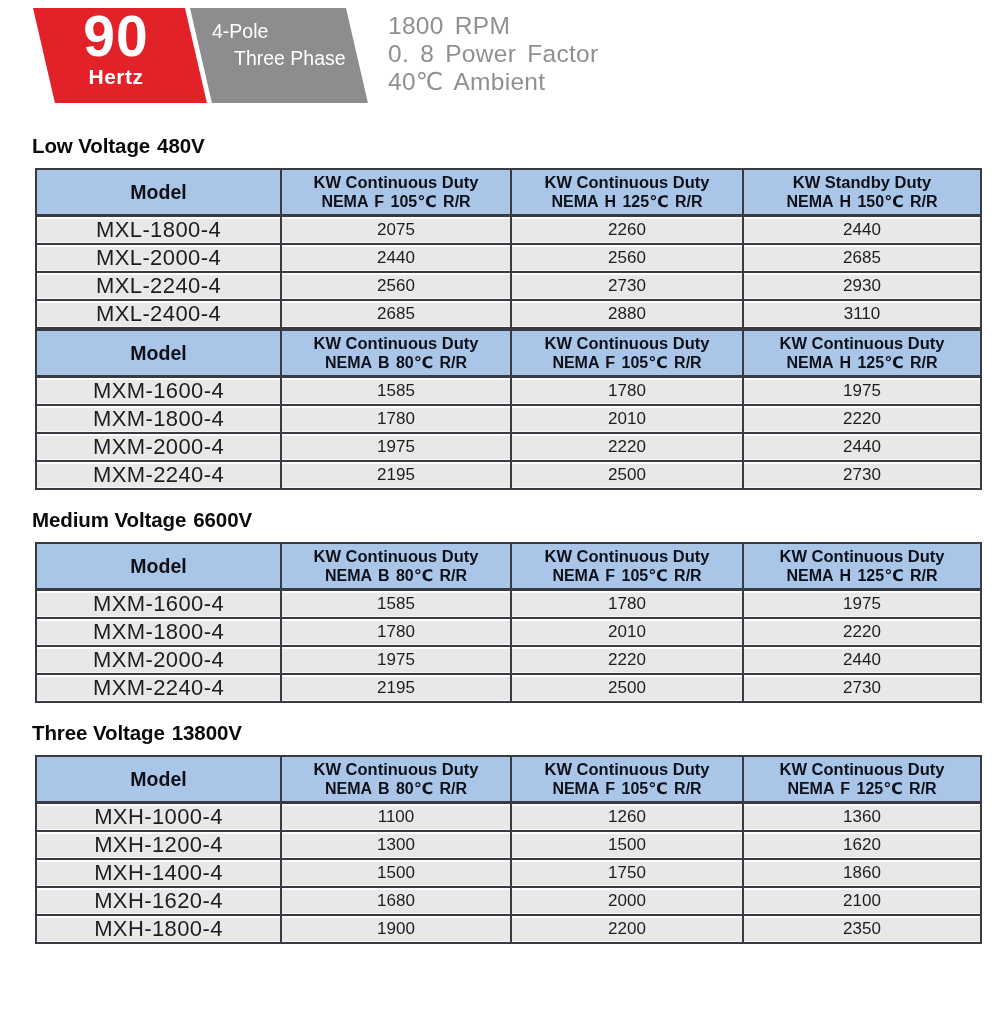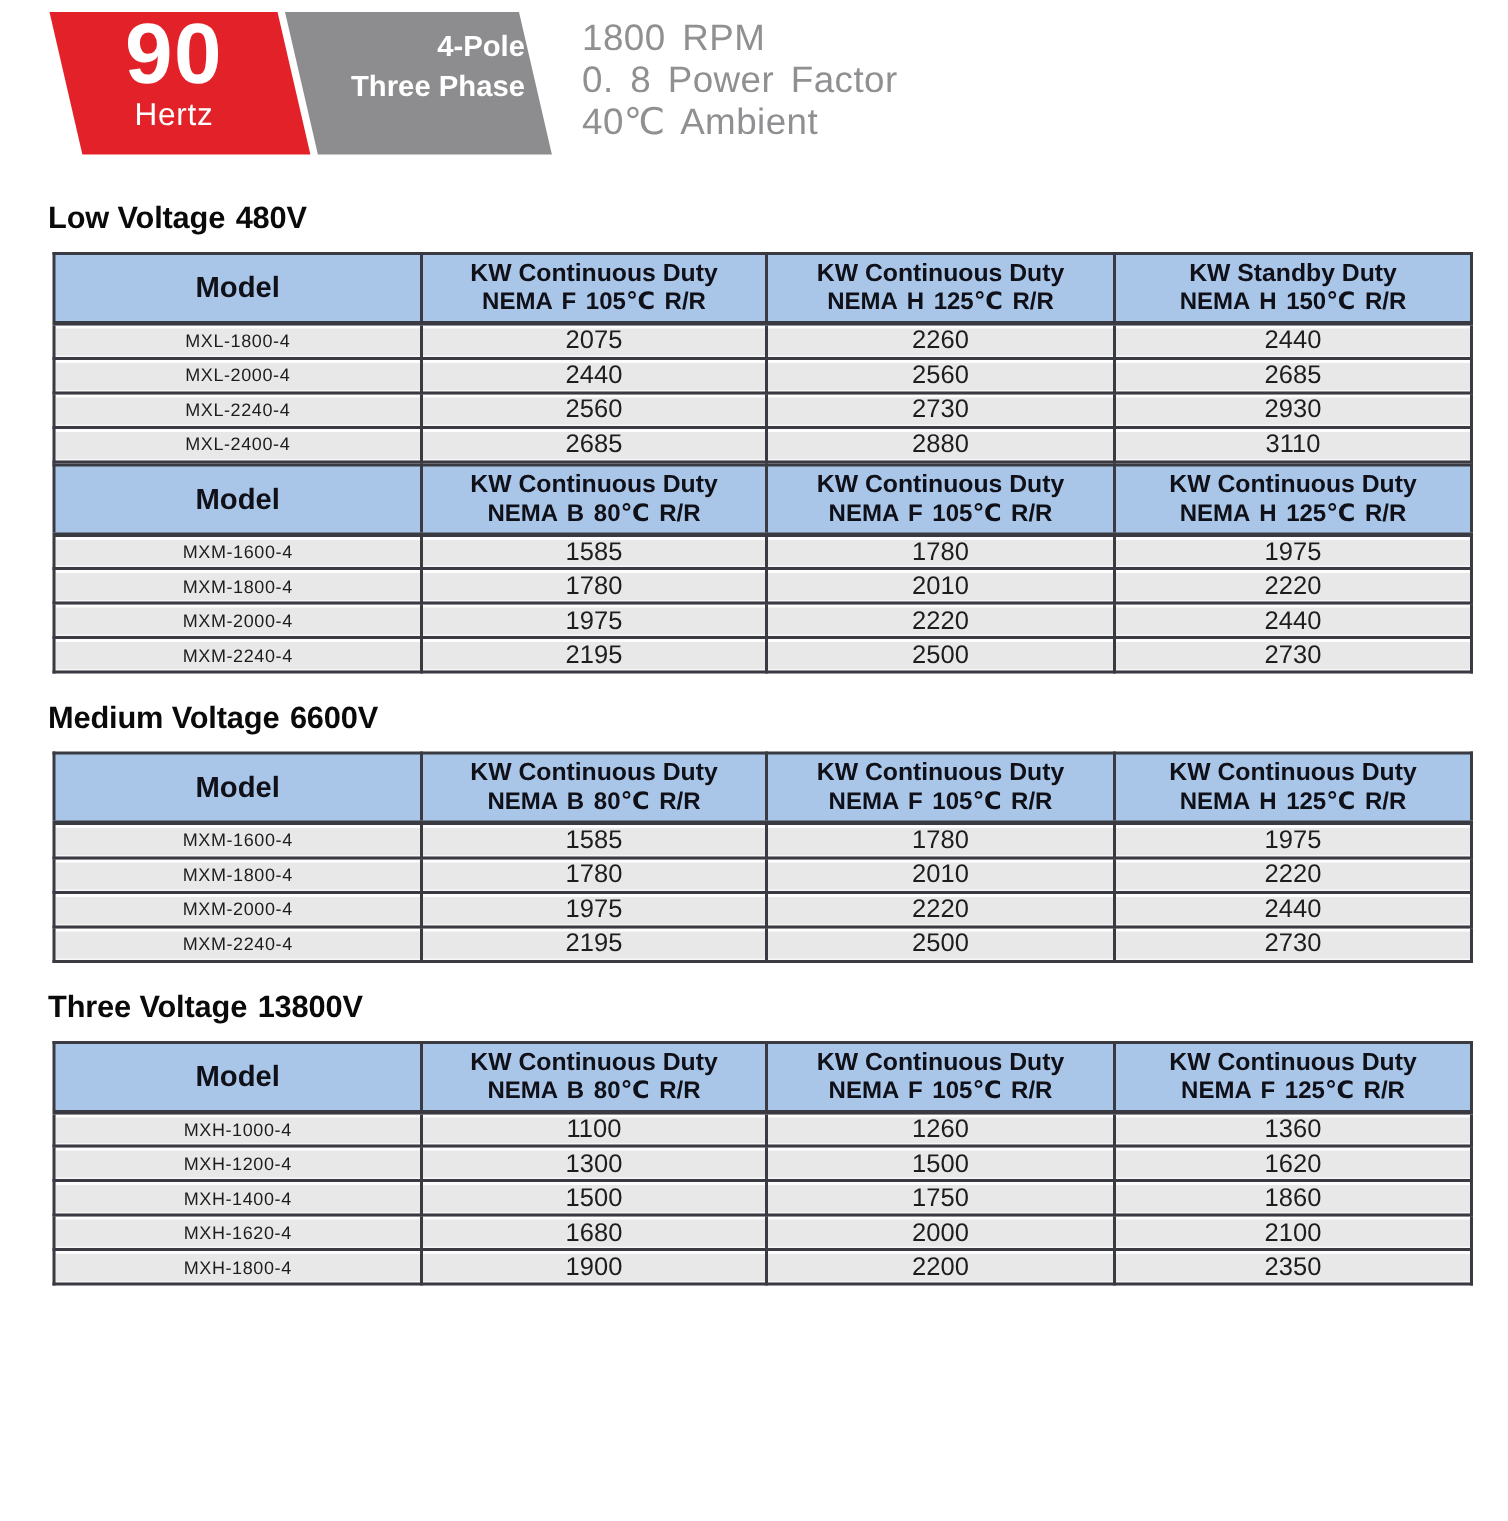--- a/index.html
+++ b/index.html
@@ -16,22 +16,22 @@
   
   .hero{position:relative;height:103px;}
   .badge{position:absolute;top:8px;height:95px;}
   .badge .shape{position:absolute;inset:0;transform:skewX(13deg);transform-origin:top left;}
   .badge-red{left:33px;width:152px;}
   .badge-red .shape{background:var(--red);}
   .badge-gray{left:190px;width:156px;}
   .badge-gray .shape{background:var(--badge-gray);}
   .freq-text{position:absolute;left:40px;top:10px;width:152px;text-align:center;color:#fff;}
   .freq-value{font-size:57px;font-weight:bold;line-height:52px;letter-spacing:1px;}
-  .freq-unit{font-size:21px;font-weight:normal;margin-top:3px;letter-spacing:.5px;}
-  .pole-text{position:absolute;left:212px;top:20px;color:#fff;font-weight:bold;font-size:19.5px;line-height:23px;text-align:right;}
+  .freq-unit{font-size:21px;font-weight:bold;margin-top:3px;letter-spacing:.5px;}
+  .pole-text{position:absolute;left:212px;top:20px;color:#fff;font-weight:normal;font-size:19.5px;line-height:23px;}
   .pole-line2{margin-left:22px;margin-top:4px;}
   .specs{position:absolute;left:388px;top:12px;color:var(--specs-c);font-size:24.5px;line-height:28px;font-weight:normal;letter-spacing:.3px;word-spacing:4px;}
   
   .sec-title{font-size:20.5px;font-weight:bold;color:#0a0a0a;margin:18px 0 10px 32px;letter-spacing:-.1px;}
   #sections .sec-title:first-child{margin-top:31px;}
   .sec-volt{margin-left:7px;}
   table.spec-table{
     margin-left:35px;width:945px;border-collapse:collapse;table-layout:fixed;
   }
   .spec-table th{
@@ -40,21 +40,21 @@
   }
   .col-title{font-size:16.5px;font-weight:bold;color:#101018;line-height:20px;}
   .col-sub{font-size:16px;font-weight:bold;color:#101018;line-height:20px;word-spacing:2px;}
   th.model-col .col-title{font-size:19.5px;font-weight:bold;}
   .spec-table td{
     background:var(--row-bg);border:2px solid var(--border-c);
     height:23px;padding:0 4px;text-align:center;vertical-align:middle;
     font-size:17px;color:#1d1d1d;
     box-shadow:inset 0 2px 0 rgba(255,255,255,.9), inset 0 -1px 0 rgba(255,255,255,.65);
   }
-  td.model-cell{font-size:12px;letter-spacing:.4px;}
+  td.model-cell{font-size:22px;letter-spacing:.4px;}
 </style>
 </head>
 <body>
 
 <div class="page">
 
   <header class="hero">
     <div class="badge badge-red">
       <div class="shape"></div>
     </div>

